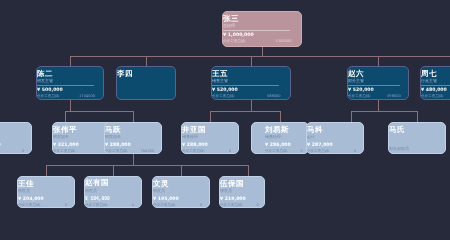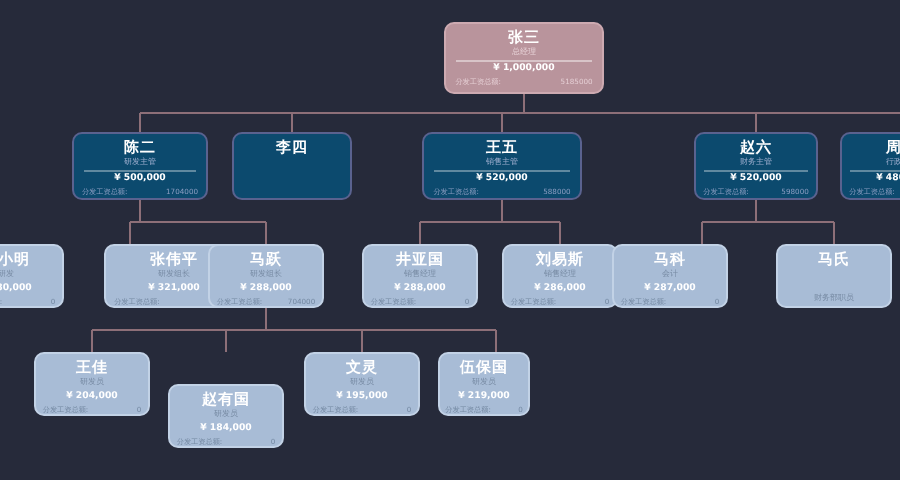--- a/index.html
+++ b/index.html
@@ -27,21 +27,21 @@
     width: 450px;
     height: 231px;
   }
   .node {
     position: absolute;
     box-sizing: border-box;
     border-radius: 5px;
     border: 1px solid rgba(255,255,255,0.28);
     display: flex;
     flex-direction: column;
-    align-items: center;
+    align-items: flex-start;
     justify-content: flex-start;
     overflow: hidden;
     padding-top: 2px;
   }
   .node.root {
     background: #b9949c;
     border-color: #cdaab1;
   }
   .node.lvl2 {
     background: #0c4a6e;
@@ -229,21 +229,21 @@
       <div class="node lvl3" style="left: 181px; top: 122px; width: 58px; height: 32px;">
         <div class="n-name">井亚国</div>
         <div class="n-title">销售经理</div>
         <div class="n-rule"></div>
         <div class="n-amount">¥ 288,000</div>
         <div class="n-foot">
           <span>分发工资总额:</span>
           <span>0</span>
         </div>
       </div>
-      <div class="node lvl3" style="left: 251px; top: 122px; width: 58px; height: 32px;">
+      <div class="node lvl3" style="left: 251px; top: 122px; width: 58px; height: 32px; padding-left: 13px;">
         <div class="n-name">刘易斯</div>
         <div class="n-title">销售经理</div>
         <div class="n-rule"></div>
         <div class="n-amount">¥ 286,000</div>
         <div class="n-foot">
           <span>分发工资总额:</span>
           <span>0</span>
         </div>
       </div>
       <div class="node lvl3" style="left: 306px; top: 122px; width: 58px; height: 32px;">
@@ -269,21 +269,21 @@
       <div class="node lvl4" style="left: 17px; top: 176px; width: 58px; height: 32px;">
         <div class="n-name">王佳</div>
         <div class="n-title">研发员</div>
         <div class="n-rule"></div>
         <div class="n-amount">¥ 204,000</div>
         <div class="n-foot">
           <span>分发工资总额:</span>
           <span>0</span>
         </div>
       </div>
-      <div class="node lvl4" style="left: 84px; top: 192px; width: 58px; height: 32px;">
+      <div class="node lvl4" style="left: 84px; top: 176px; width: 58px; height: 32px; font-family: Liberation Mono, monospace;">
         <div class="n-name">赵有国</div>
         <div class="n-title">研发员</div>
         <div class="n-rule"></div>
         <div class="n-amount">¥ 184,000</div>
         <div class="n-foot">
           <span>分发工资总额:</span>
           <span>0</span>
         </div>
       </div>
       <div class="node lvl4" style="left: 152px; top: 176px; width: 58px; height: 32px;">

